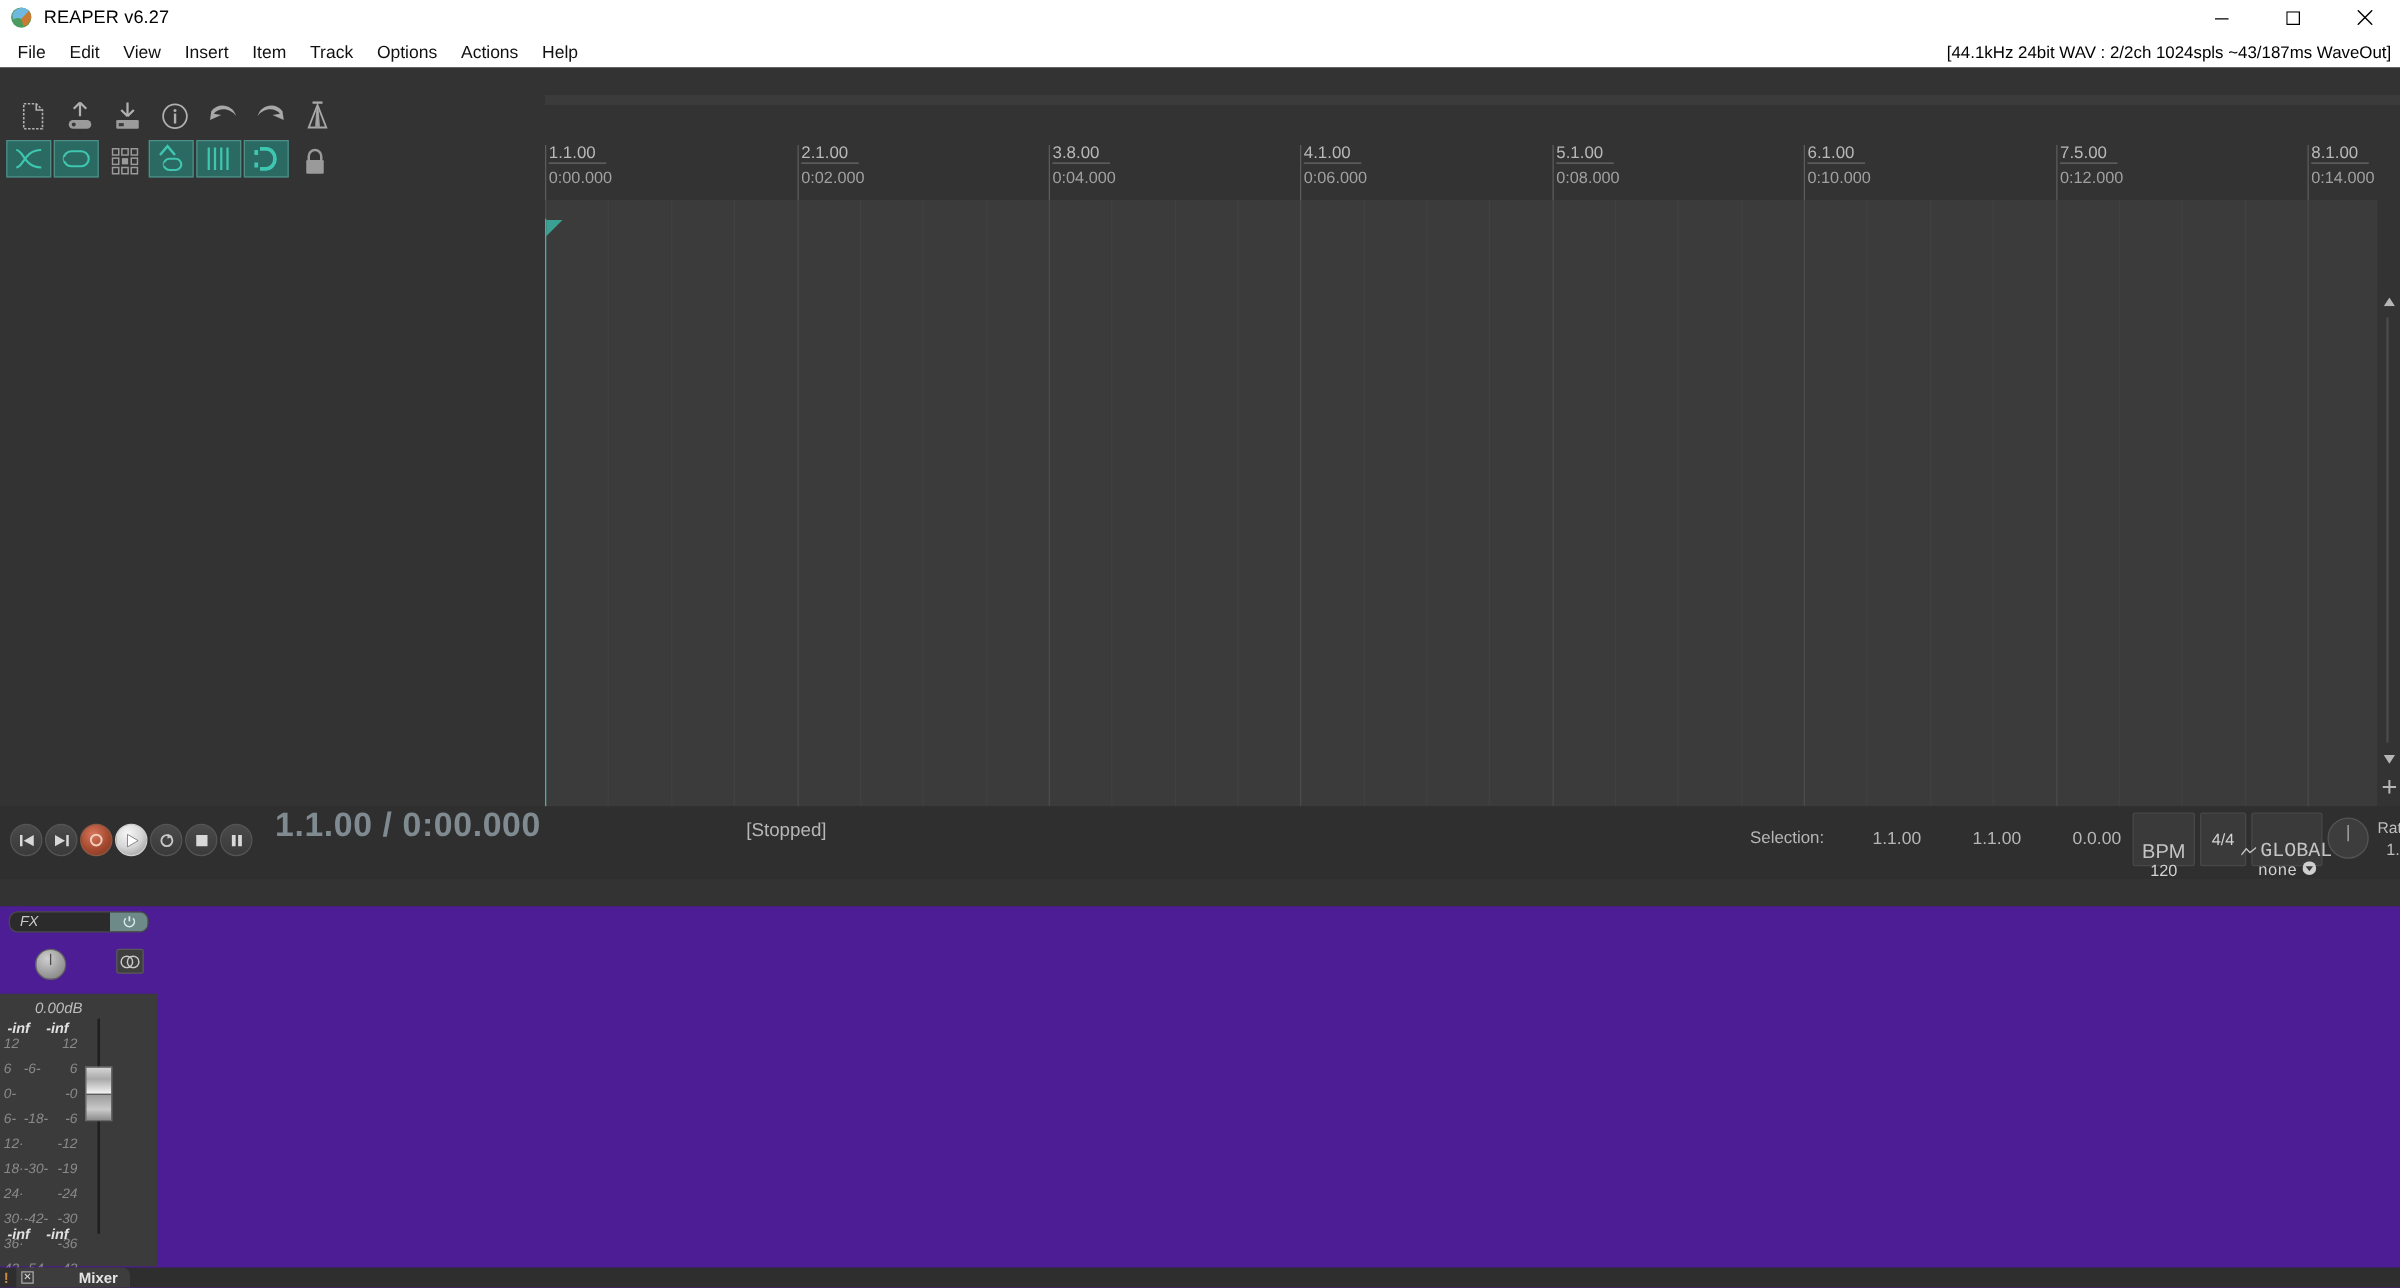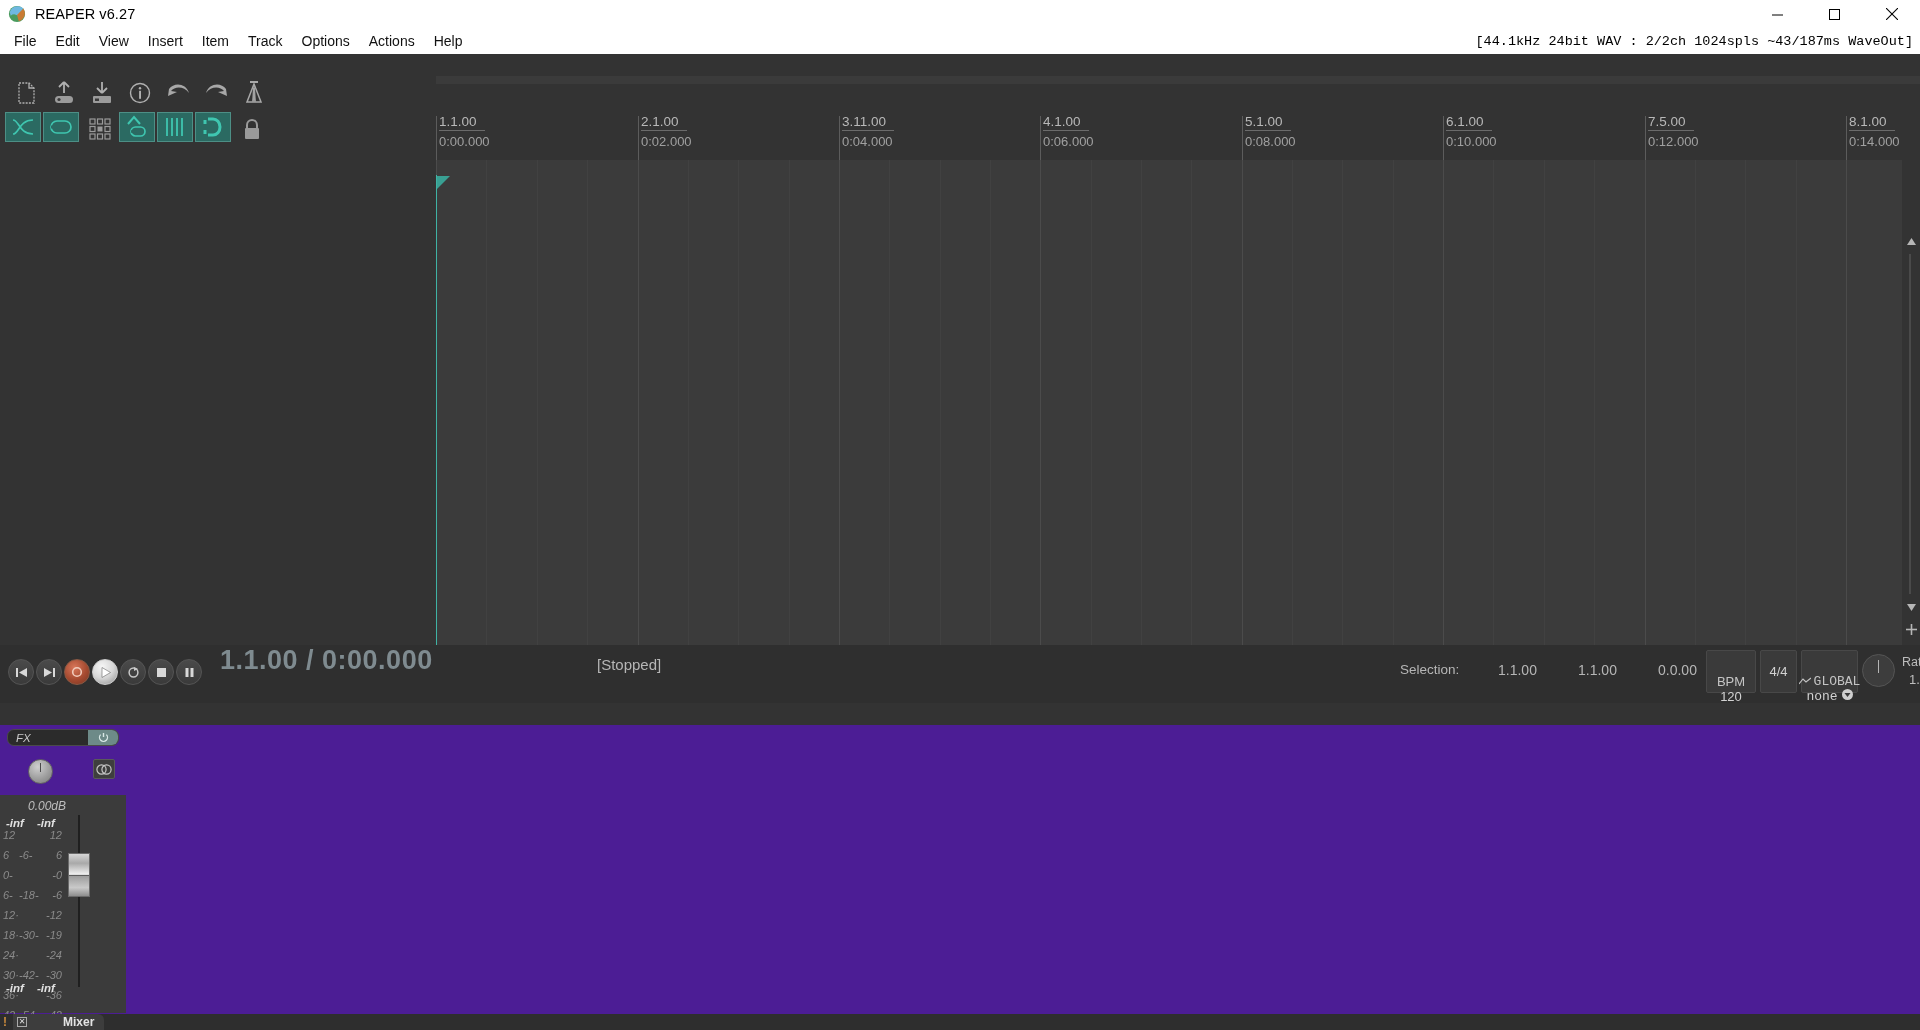--- a/index.html
+++ b/index.html
@@ -33,21 +33,20 @@
     background: #ffffff; display: flex; align-items: center;
   }
   .menu-item {
     font-size: 14px; color: #111; padding: 3px 9px; margin-left: 1px;
     white-space: nowrap;
   }
   .menu-item:first-child { margin-left: 5px; }
   #audio-status {
     margin-left: auto; margin-right: 7px; font-size: 13.5px; color: #000;
     white-space: nowrap;
-    font-family: Liberation Mono, monospace;
   }
 
   
   #main {
     position: absolute; left: 0; top: 54px; width: 1920px; height: 597px;
     background: #333333;
   }
   .tb-row { position: absolute; display: flex; }
   #tb-row1 { left: 7px; top: 22px; }
   #tb-row2 { left: 5px; top: 58px; }
@@ -175,21 +174,21 @@
     position: absolute; left: 10px; top: 17px; font-size: 13.5px; color: #b6b6b6;
   }
   .sel-val {
     position: absolute; top: 17px; font-size: 14px; color: #b6b6b6;
   }
   .tp-field {
     position: absolute; top: 5px; background: #3a3a3a; border: 1px solid #484848;
     border-radius: 2px; display: flex; flex-direction: column;
     align-items: center; justify-content: center;
   }
-  .tp-field .l1 { font-size: 13px; color: #c4c4c4; line-height: 15px; margin-top: 36px; }
+  .tp-field .l1 { font-size: 16px; color: #c4c4c4; line-height: 15px; margin-top: 36px; }
   .tp-field .l2 { font-size: 13px; color: #d2d2d2; line-height: 16px; }
   #knob-rate {
     position: absolute; left: 472px; top: 9px; width: 33px; height: 33px;
     border-radius: 50%; background: #3d3d3d; border: 1px solid #555;
   }
   #knob-rate::after {
     content: ""; position: absolute; left: 15px; top: 5px; width: 1px;
     height: 13px; background: #b5b5b5;
   }
   #rate-label {
@@ -434,21 +433,21 @@
         <div class="ruler-bar">1.1.00</div>
         <div class="ruler-time">0:00.000</div>
       </div>
     <div class="ruler-mark" style="left:202px">
         <div class="ruler-line"></div>
         <div class="ruler-bar">2.1.00</div>
         <div class="ruler-time">0:02.000</div>
       </div>
     <div class="ruler-mark" style="left:403px">
         <div class="ruler-line"></div>
-        <div class="ruler-bar">3.11.00</div>
+        <div class="ruler-bar">3.8.00</div>
         <div class="ruler-time">0:04.000</div>
       </div>
     <div class="ruler-mark" style="left:604px">
         <div class="ruler-line"></div>
         <div class="ruler-bar">4.1.00</div>
         <div class="ruler-time">0:06.000</div>
       </div>
     <div class="ruler-mark" style="left:806px">
         <div class="ruler-line"></div>
         <div class="ruler-bar">5.1.00</div>

